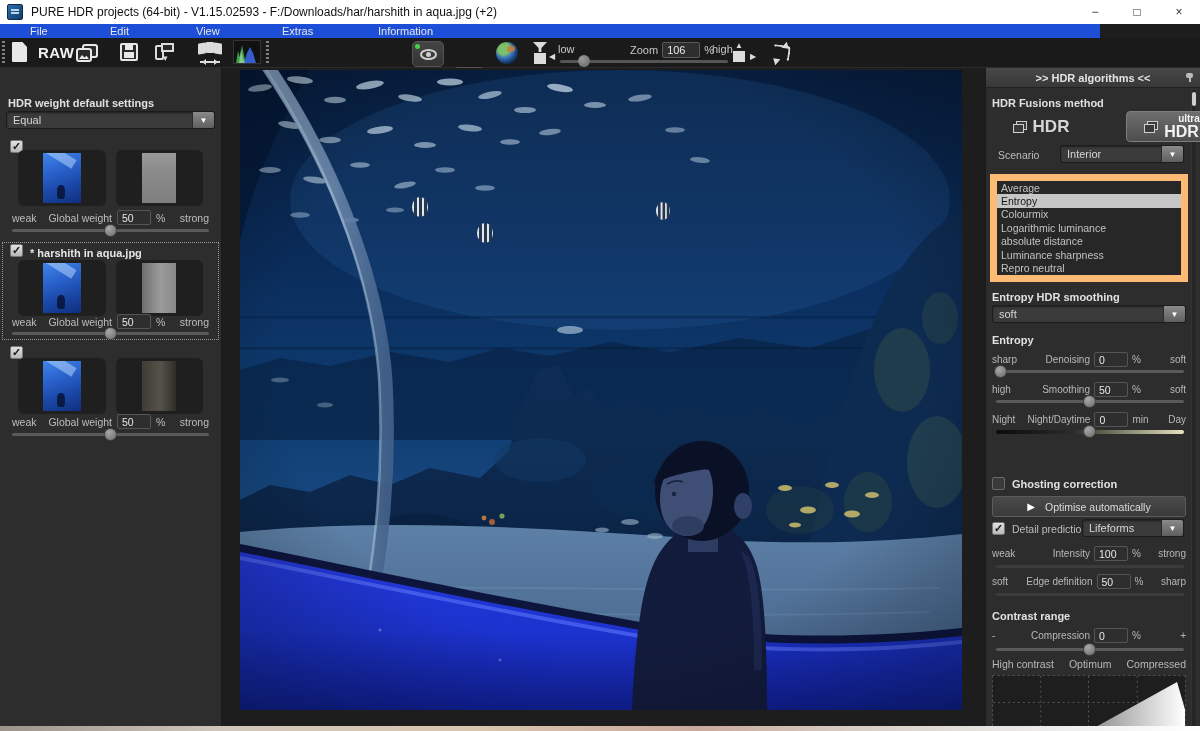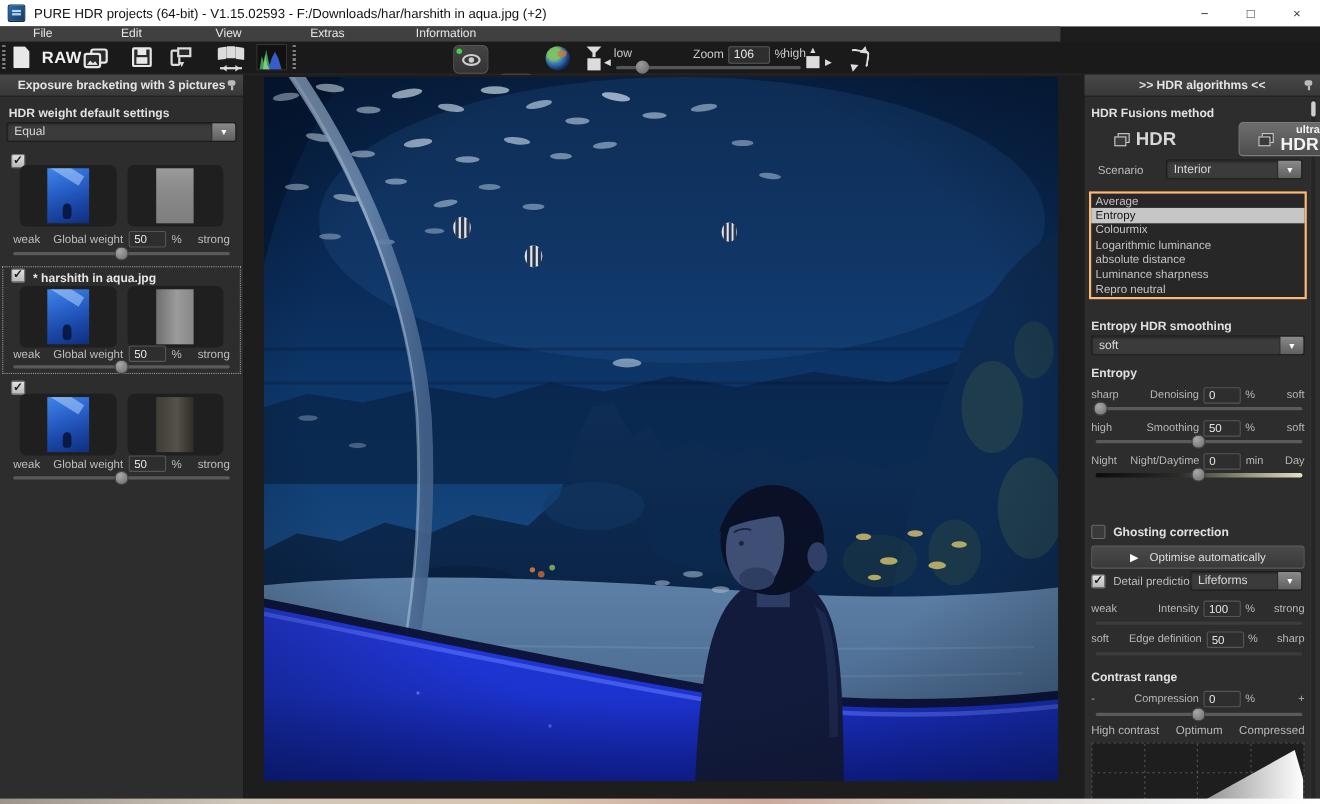--- a/index.html
+++ b/index.html
@@ -8,21 +8,21 @@
 
   
   .titlebar { position:absolute; left:0; top:0; width:1200px; height:24px; background:#ffffff; display:flex; align-items:center; }
   .app-icon { width:16px; height:16px; margin-left:7px; background:linear-gradient(135deg,#2a6fb0,#133a66); border:1px solid #0d2a4a; border-radius:2px; position:relative; }
   .app-icon:after{ content:""; position:absolute; left:3px; top:4px; width:8px; height:2px; background:#bcd6ea; box-shadow:0 3px 0 #bcd6ea; }
   .title-text { font-size:12px; color:#111; margin-left:8px; white-space:nowrap; }
   .win-controls { position:absolute; right:0; top:0; height:24px; display:flex; }
   .win-btn { width:42px; height:24px; display:flex; align-items:center; justify-content:center; font-size:12px; color:#333; }
 
   
-  .menubar { position:absolute; left:0; top:24px; width:964px; height:14px; background:#404040; }
+  .menubar { position:absolute; left:0; top:24px; width:1100px; height:14px; background:#1d4ed8; }
   .menu-item { position:absolute; top:1px; font-size:11px; color:#e6e6e6; }
   .toolbar { position:absolute; left:0; top:38px; width:1200px; height:30px; background:#1a1a1a; border-bottom:1px solid #2c2c2c; }
   .grip { position:absolute; top:3px; width:3px; height:24px; background:repeating-linear-gradient(180deg,#808080 0 2px,transparent 2px 4px); }
   .tbtn { position:absolute; display:flex; align-items:center; justify-content:flex-end; }
   .raw-label { font-weight:bold; color:#f0f0f0; font-size:15px; letter-spacing:0.5px; }
   .icon-page { width:15px; height:20px; background:#e8e8e8; border-radius:1px; clip-path:polygon(0 0,70% 0,100% 25%,100% 100%,0 100%); }
   .icon-gallery { width:22px; height:18px; position:relative; }
   .icon-gallery .ph { position:absolute; border:2px solid #e8e8e8; border-radius:3px; width:16px; height:14px; background:#2a2a2a; }
   .icon-gallery .p1{ right:0; top:0; } .icon-gallery .p2{ left:0; bottom:0; }
   .icon-gallery .p2:after{ content:""; position:absolute; left:1px; bottom:1px; width:10px; height:5px; background:#e8e8e8; clip-path:polygon(0 100%,30% 20%,55% 70%,75% 35%,100% 100%); }
@@ -106,21 +106,21 @@
   
   .right-panel { left:985px; width:215px; border-left:1px solid #1a1a1a; }
   .rp-abs { position:absolute; left:6px; right:14px; }
   .hdr-btn { position:absolute; display:flex; align-items:center; justify-content:center; gap:6px; color:#d6d6d6; font-size:17px; font-weight:bold; }
   .copy-ic { position:relative; width:14px; height:12px; }
   .copy-ic:before{ content:""; position:absolute; right:0; top:0; width:9px; height:7px; border:1.5px solid #cfcfcf; background:#3a3a3a; }
   .copy-ic:after{ content:""; position:absolute; left:0; bottom:0; width:9px; height:7px; border:1.5px solid #cfcfcf; background:#3a3a3a; }
   .ultra-btn { background:linear-gradient(#6e6e6e,#4d4d4d); border:1px solid #7e7e7e; border-radius:4px; color:#f2f2f2;margin-left:36px; }
   .ultra-txt { display:flex; flex-direction:column; align-items:flex-start; line-height:1; }
   .ultra-txt .u1{ font-size:10px; font-weight:bold; margin-left:14px; } .ultra-txt .u2{ font-size:16px; font-weight:bold; }
-  .algo-list { position:absolute; left:4px; right:12px; background:#272727; border:2px solid #fdba74; }
+  .algo-list { position:absolute; left:4px; right:12px; background:#272727; border:7px solid #fdba74; }
   .algo-item { height:13.4px; display:flex; align-items:center; padding:0 4px; font-size:10.5px; color:#c2c2c2; white-space:nowrap; }
   .algo-item.sel { background:#c6c6c6; color:#161616; }
   .sl-row { position:absolute; left:6px; right:14px; display:flex; align-items:center; font-size:10px; color:#b8b8b8; }
   .sl-left { width:36px; } .sl-mid { flex:1; text-align:right; padding-right:4px; white-space:nowrap; }
   .sl-unit { width:20px; padding-left:4px; } .sl-right { width:38px; text-align:right; }
   .opt-btn { position:absolute; left:6px; right:14px; height:21px; background:linear-gradient(#4a4a4a,#3a3a3a); border:1px solid #5c5c5c; border-radius:3px; display:flex; align-items:center; justify-content:center; gap:10px; font-size:10.5px; color:#dcdcdc; }
   .play-gl { color:#fff; font-size:10px; }
   .chk-row { position:absolute; left:6px; display:flex; align-items:center; gap:7px; }
   .curve-wrap { position:absolute; left:6px; right:14px; bottom:0; height:56px; background:#1e1e1e; border:1px dashed #4a4a4a; border-bottom:none; overflow:hidden; }
   .rp-scroll { position:absolute; right:3px; top:21px; bottom:0; width:6px; background:#252525; border:1px solid #333; }
@@ -235,24 +235,20 @@
   </div>
   <span class="tbtn small-tri" style="left:750px;top:14px">▶</span>
   <div class="tbtn" style="left:770px;top:5px">
       <span class="rotate-ic">
         <span class="rr"></span>
       </span>
     </div>
 </div>
 
 <div class="panel left-panel">
-  <div class="panel-header">
-    <span>Exposure bracketing with 3 pictures</span>
-    <span class="pin"></span>
-  </div>
 
   <div class="lp-label heading" style="top:29px">HDR weight default settings</div>
   <div class="dropdown lp-dd" style="top:43px">
     <span class="dd-value">Equal</span>
     <span class="dd-btn">
         <span>▼</span>
       </span>
   </div>
 
   <div class="exp-item" style="top:72px;height:96px">

